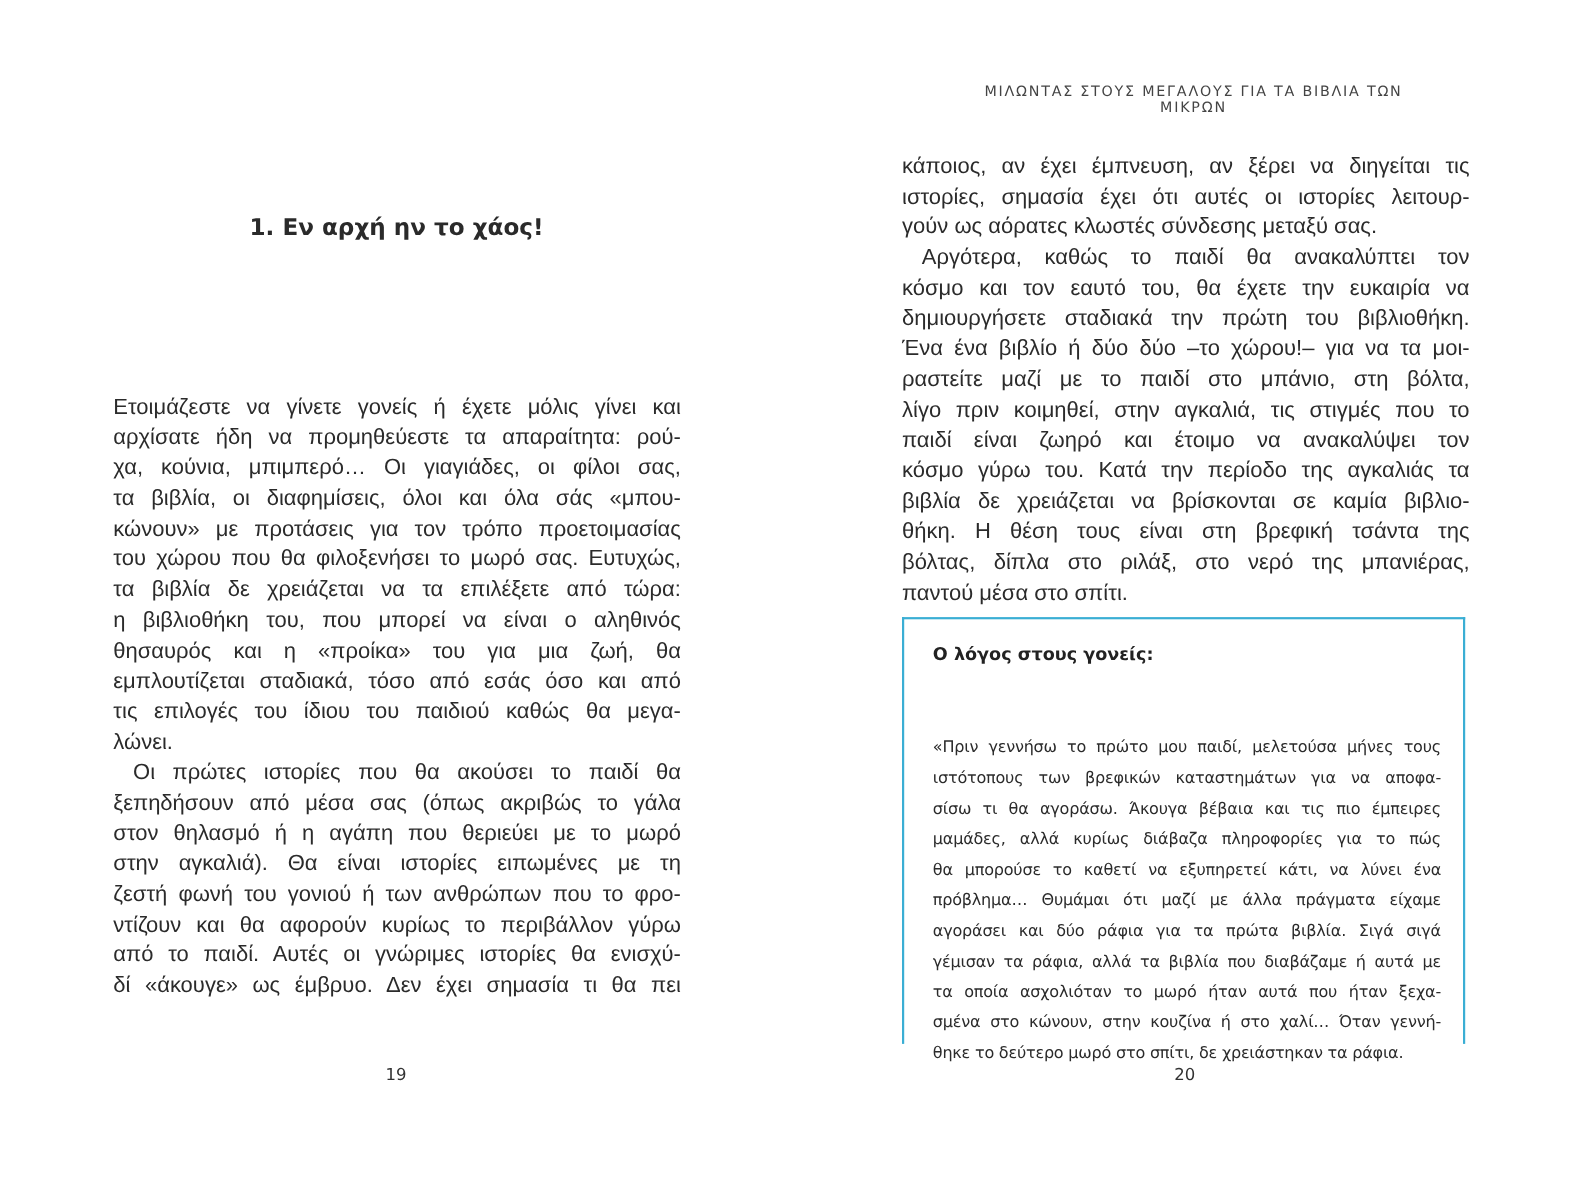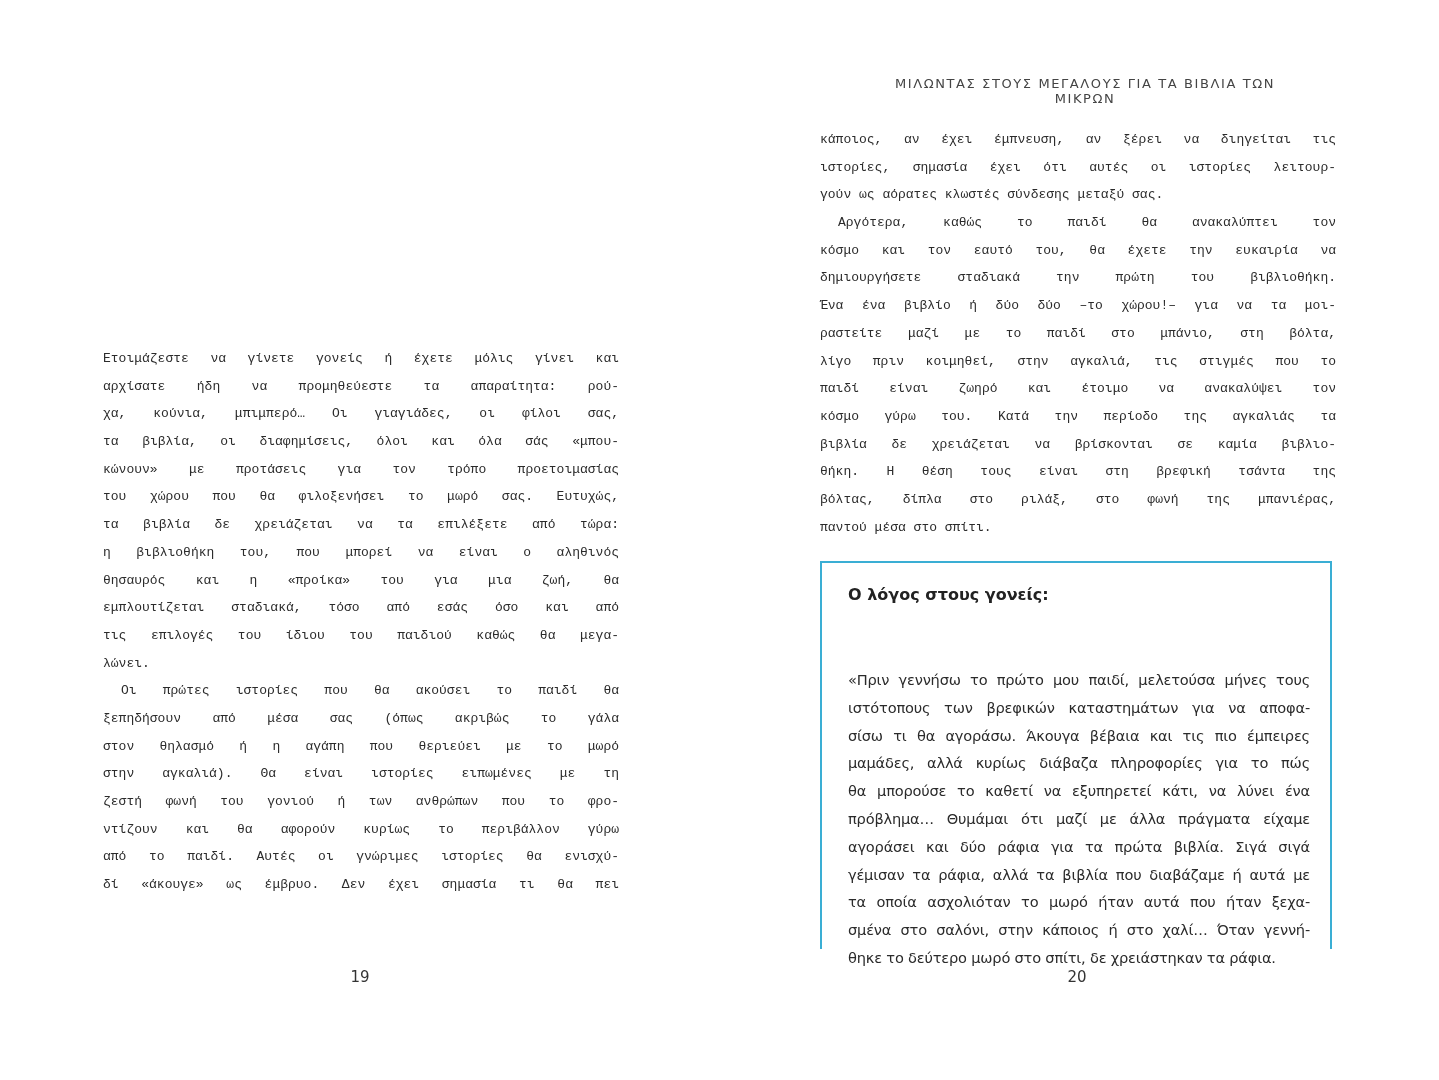--- a/index.html
+++ b/index.html
@@ -15,22 +15,23 @@
       position: absolute; top: 64px; left: 145px; width: 440px; text-align: center;
       font-family: "DejaVu Sans", sans-serif; font-size: 13px; letter-spacing: 1.6px;
       color: #444;
     }
     .chapter-title {
       position: absolute; top: 183px; left: 103px; width: 515px; text-align: center;
       font-family: "DejaVu Sans", sans-serif; font-weight: bold; font-size: 21px; color: #2a2a2a;
     }
     .body-text {
       position: absolute; width: 516px;
-      font-family: Liberation Mono, monospace; font-size: 13px; line-height: 27.7px;
+      font-family: Liberation Sans, sans-serif; font-size: 20px; line-height: 27.7px;
       color: #2b2b2b;
+      margin-top: 12px;
     }
     .body-text .line { display: block; white-space: nowrap; text-align: justify; text-align-last: justify; height: 27.7px; }
     .body-text .line.last { text-align-last: left; }
     .body-text .line.indent { padding-left: 18px; }
 
     .left-body { left: 103px; top: 333px; }
     .right-body { left: 100px; top: 114px; }
 
     .page-number {
       position: absolute; top: 956px; width: 60px; text-align: center;
@@ -52,20 +53,21 @@
       position: absolute; left: 26px; top: 56px; width: 462px;
       font-family: "DejaVu Sans", sans-serif; font-size: 14.6px; line-height: 27.8px; color: #2b2b2b; margin-top: 47px;
     }
     .quote-text .line { display: block; white-space: nowrap; text-align: justify; text-align-last: justify; height: 27.8px; letter-spacing: -0.2px; }
     .quote-text .line.last { text-align-last: left; }
   </style>
 </head>
 <body>
 
 <div class="page page-left">
+  <div class="chapter-title">1. Εν αρχή ην το χάος!</div>
   <div class="body-text left-body">
     <span class="line">Ετοιμάζεστε να γίνετε γονείς ή έχετε μόλις γίνει και</span>
     <span class="line">αρχίσατε ήδη να προμηθεύεστε τα απαραίτητα: ρού-</span>
     <span class="line">χα, κούνια, μπιμπερό… Οι γιαγιάδες, οι φίλοι σας,</span>
     <span class="line">τα βιβλία, οι διαφημίσεις, όλοι και όλα σάς «μπου-</span>
     <span class="line">κώνουν» με προτάσεις για τον τρόπο προετοιμασίας</span>
     <span class="line">του χώρου που θα φιλοξενήσει το μωρό σας. Ευτυχώς,</span>
     <span class="line">τα βιβλία δε χρειάζεται να τα επιλέξετε από τώρα:</span>
     <span class="line">η βιβλιοθήκη του, που μπορεί να είναι ο αληθινός</span>
     <span class="line">θησαυρός και η «προίκα» του για μια ζωή, θα</span>
@@ -93,35 +95,35 @@
     <span class="line indent">Αργότερα, καθώς το παιδί θα ανακαλύπτει τον</span>
     <span class="line">κόσμο και τον εαυτό του, θα έχετε την ευκαιρία να</span>
     <span class="line">δημιουργήσετε σταδιακά την πρώτη του βιβλιοθήκη.</span>
     <span class="line">Ένα ένα βιβλίο ή δύο δύο –το χώρου!– για να τα μοι-</span>
     <span class="line">ραστείτε μαζί με το παιδί στο μπάνιο, στη βόλτα,</span>
     <span class="line">λίγο πριν κοιμηθεί, στην αγκαλιά, τις στιγμές που το</span>
     <span class="line">παιδί είναι ζωηρό και έτοιμο να ανακαλύψει τον</span>
     <span class="line">κόσμο γύρω του. Κατά την περίοδο της αγκαλιάς τα</span>
     <span class="line">βιβλία δε χρειάζεται να βρίσκονται σε καμία βιβλιο-</span>
     <span class="line">θήκη. Η θέση τους είναι στη βρεφική τσάντα της</span>
-    <span class="line">βόλτας, δίπλα στο ριλάξ, στο φωνή της μπανιέρας,</span>
+    <span class="line">βόλτας, δίπλα στο ριλάξ, στο νερό της μπανιέρας,</span>
     <span class="line last">παντού μέσα στο σπίτι.</span>
   </div>
 
   <div class="quote-box">
     <div class="quote-title">Ο λόγος στους γονείς:</div>
     <div class="quote-text">
       <span class="line">«Πριν γεννήσω το πρώτο μου παιδί, μελετούσα μήνες τους</span>
       <span class="line">ιστότοπους των βρεφικών καταστημάτων για να αποφα-</span>
       <span class="line">σίσω τι θα αγοράσω. Άκουγα βέβαια και τις πιο έμπειρες</span>
       <span class="line">μαμάδες, αλλά κυρίως διάβαζα πληροφορίες για το πώς</span>
       <span class="line">θα μπορούσε το καθετί να εξυπηρετεί κάτι, να λύνει ένα</span>
       <span class="line">πρόβλημα… Θυμάμαι ότι μαζί με άλλα πράγματα είχαμε</span>
       <span class="line">αγοράσει και δύο ράφια για τα πρώτα βιβλία. Σιγά σιγά</span>
       <span class="line">γέμισαν τα ράφια, αλλά τα βιβλία που διαβάζαμε ή αυτά με</span>
       <span class="line">τα οποία ασχολιόταν το μωρό ήταν αυτά που ήταν ξεχα-</span>
-      <span class="line">σμένα στο σαλόνι, στην κάποιος ή στο χαλί… Όταν γεννή-</span>
+      <span class="line">σμένα στο κώνουν, στην κουζίνα ή στο χαλί… Όταν γεννή-</span>
       <span class="line last">θηκε το δεύτερο μωρό στο σπίτι, δε χρειάστηκαν τα ράφια.</span>
     </div>
   </div>
 
   <div class="page-number">20</div>
 </div>
 
 </body></html>

